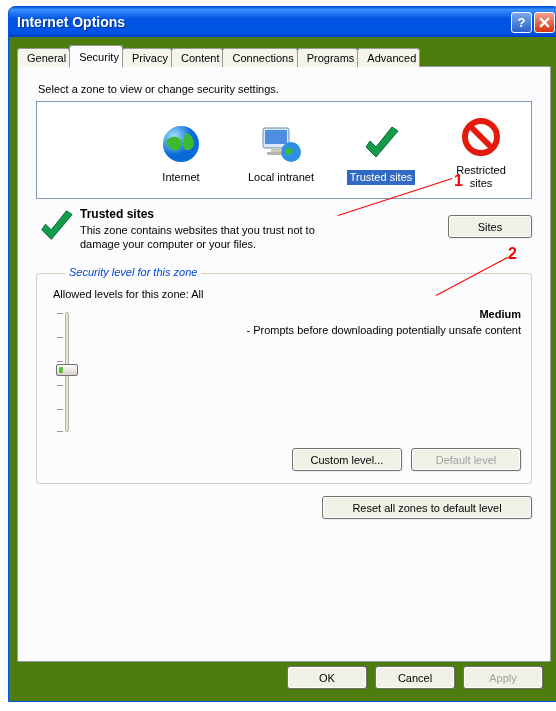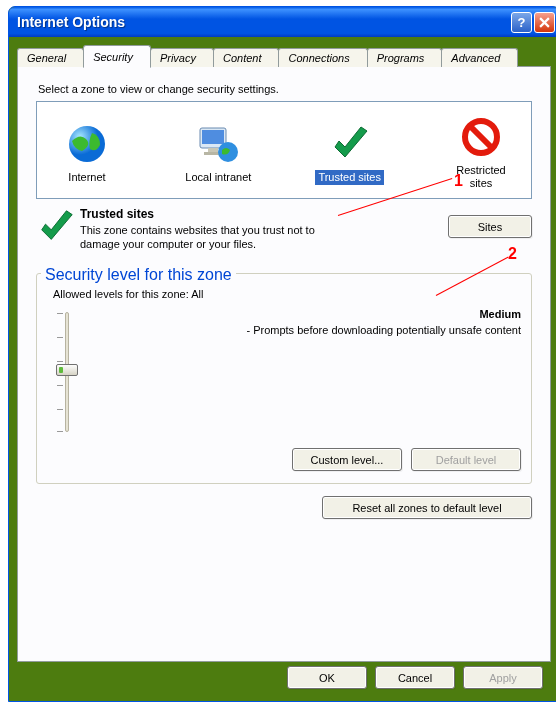--- a/index.html
+++ b/index.html
@@ -57,27 +57,26 @@
     display: flex;
     align-items: flex-end;
     margin-bottom: -1px;
     position: relative;
     z-index: 2;
   }
   .tab {
     border: 1px solid #919b9c;
     border-bottom: none;
     background: #f6f5ec;
-    padding: 3px 17px 3px 9px;
+    padding: 3px 3px 3px 9px;
     border-radius: 3px 3px 0 0;
     margin-right: -1px;
     cursor: pointer;
     font-size: 11px;
     position: relative;
-    font-style: italic;
   }
   .tab.active {
     background: #fcfcfe;
     padding-top: 5px;
     padding-bottom: 4px;
     z-index: 3;
     border-bottom: 1px solid #fcfcfe;
     margin-bottom: -1px;
   }
   .tabpanel {
@@ -88,21 +87,21 @@
     position: relative;
   }
   .zoneprompt { margin: 2px 0 6px 8px; }
   .zonebox {
     border: 1px solid #7f9db9;
     background: #fff;
     margin: 0 6px 8px 6px;
     height: 98px;
     display: flex;
     align-items: center;
-    justify-content: space-between;
+    justify-content: flex-end;
     padding: 6px 0 2px 0;
     position: relative;
   }
   .zoneitem {
     display: flex;
     flex-direction: column;
     align-items: center;
     width: 100px;
     cursor: pointer;
   }
@@ -143,25 +142,26 @@
   .groupbox {
     border: 1px solid #d0d0bf;
     border-radius: 3px;
     margin: 22px 6px 0 6px;
     padding: 14px 10px 12px 10px;
     position: relative;
   }
   .groupbox .legend {
     position: absolute;
     top: -8px;
-    left: 4px;
+    left: 28px;
     background: #fcfcfe;
     padding: 0 4px;
     color: #0046d5;
-    font-size: 16px;
+    font-size: 11px;
+    font-style: italic;
   }
   .allowed { margin: 0 0 8px 6px; }
   .sliderrow { display: flex; }
   .slider {
     width: 36px;
     height: 130px;
     position: relative;
     display: flex;
     justify-content: center;
     margin-left: 2px;

